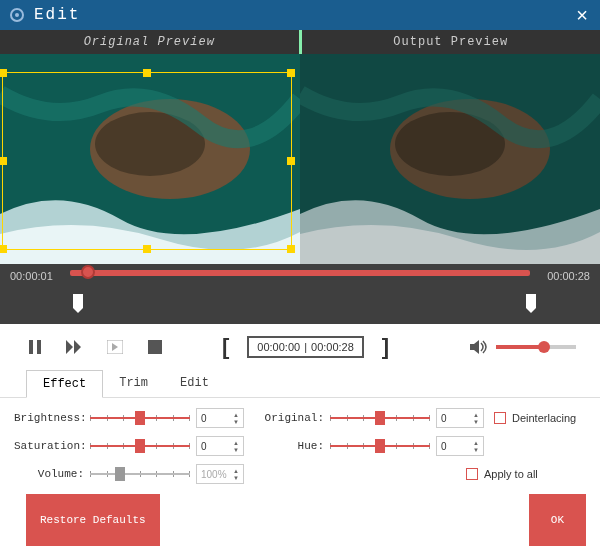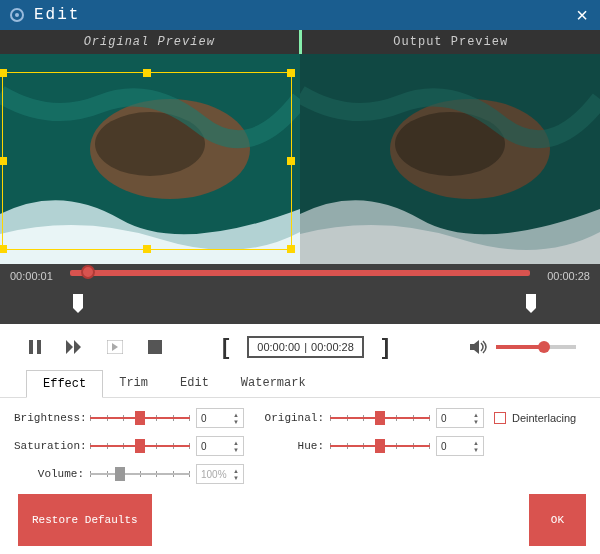--- a/index.html
+++ b/index.html
@@ -56,21 +56,21 @@
 .slider .rail { position: absolute; top: 50%; left: 0; right: 0; height: 2px; background: #d9534f; transform: translateY(-50%); }
 .slider.grey .rail { background: #bbb; }
 .slider .thumb { position: absolute; top: 50%; width: 10px; height: 14px; background: #d9534f; transform: translate(-50%,-50%); }
 .slider.grey .thumb { background: #999; }
 .spinner { width: 48px; height: 20px; border: 1px solid #ccc; display: flex; align-items: center; font-size: 10px; padding: 0 4px; justify-content: space-between; background: #fff; }
 .spinner.disabled { color: #aaa; }
 .spinner .arrows { display: flex; flex-direction: column; font-size: 6px; line-height: 6px; color: #666; gap: 1px; }
 .check-col { width: 120px; display: flex; align-items: center; gap: 6px; font-family: "Courier New", monospace; font-size: 11px; }
 .check-box { width: 12px; height: 12px; border: 1px solid #d9534f; }
 
-.footer { position: absolute; bottom: 0; left: 4px; right: 0; padding: 8px 14px; display: flex; gap: 8px; }
+.footer { position: absolute; bottom: 0; left: 12px; right: 0; padding: 8px 14px; display: flex; gap: 8px; }
 .btn { background: #d9534f; color: #fff; font-size: 11px; padding: 6px 14px; cursor: pointer; font-family: "Courier New", monospace; border: none; }
 .footer .spacer { flex: 1; }
 </style>
 </head>
 <body>
 
 <div class="titlebar">
   <span class="icon-slot">
     <svg width="16" height="16" viewBox="0 0 16 16">
         <circle cx="8" cy="8" r="6" fill="none" stroke="#9bd" stroke-width="2"></circle>
@@ -176,21 +176,20 @@
       <div class="vol-fill" style="width:60%"></div>
       <div class="vol-thumb" style="left:60%"></div>
     </div>
   </div>
 </div>
 
 <div class="tabs">
   <div class="tab active">Effect</div>
   <div class="tab">Trim</div>
   <div class="tab">Edit</div>
-  <div class="tab">Watermark</div>
 </div>
 
 <div class="effect-panel">
   <div class="effect-row">
     <div class="effect-col">
       <label>Brightness:</label>
       <div class="slider">
         <div class="ticks">
             <span></span>
             <span></span>
@@ -306,20 +305,24 @@
       </div>
       <div class="spinner disabled">
           <span>100%</span>
           <span class="arrows">
             <span>▲</span>
             <span>▼</span>
           </span>
         </div>
     </div>
     <div class="effect-col"></div>
+    <div class="check-col">
+      <div class="check-box"></div>
+      <span>Apply to all</span>
+    </div>
   </div>
 </div>
 
 <div class="footer">
   <button class="btn">Restore Defaults</button>
   <div class="spacer"></div>
   <button class="btn" style="padding:20px 22px">OK</button>
 </div>
 
 </body></html>

